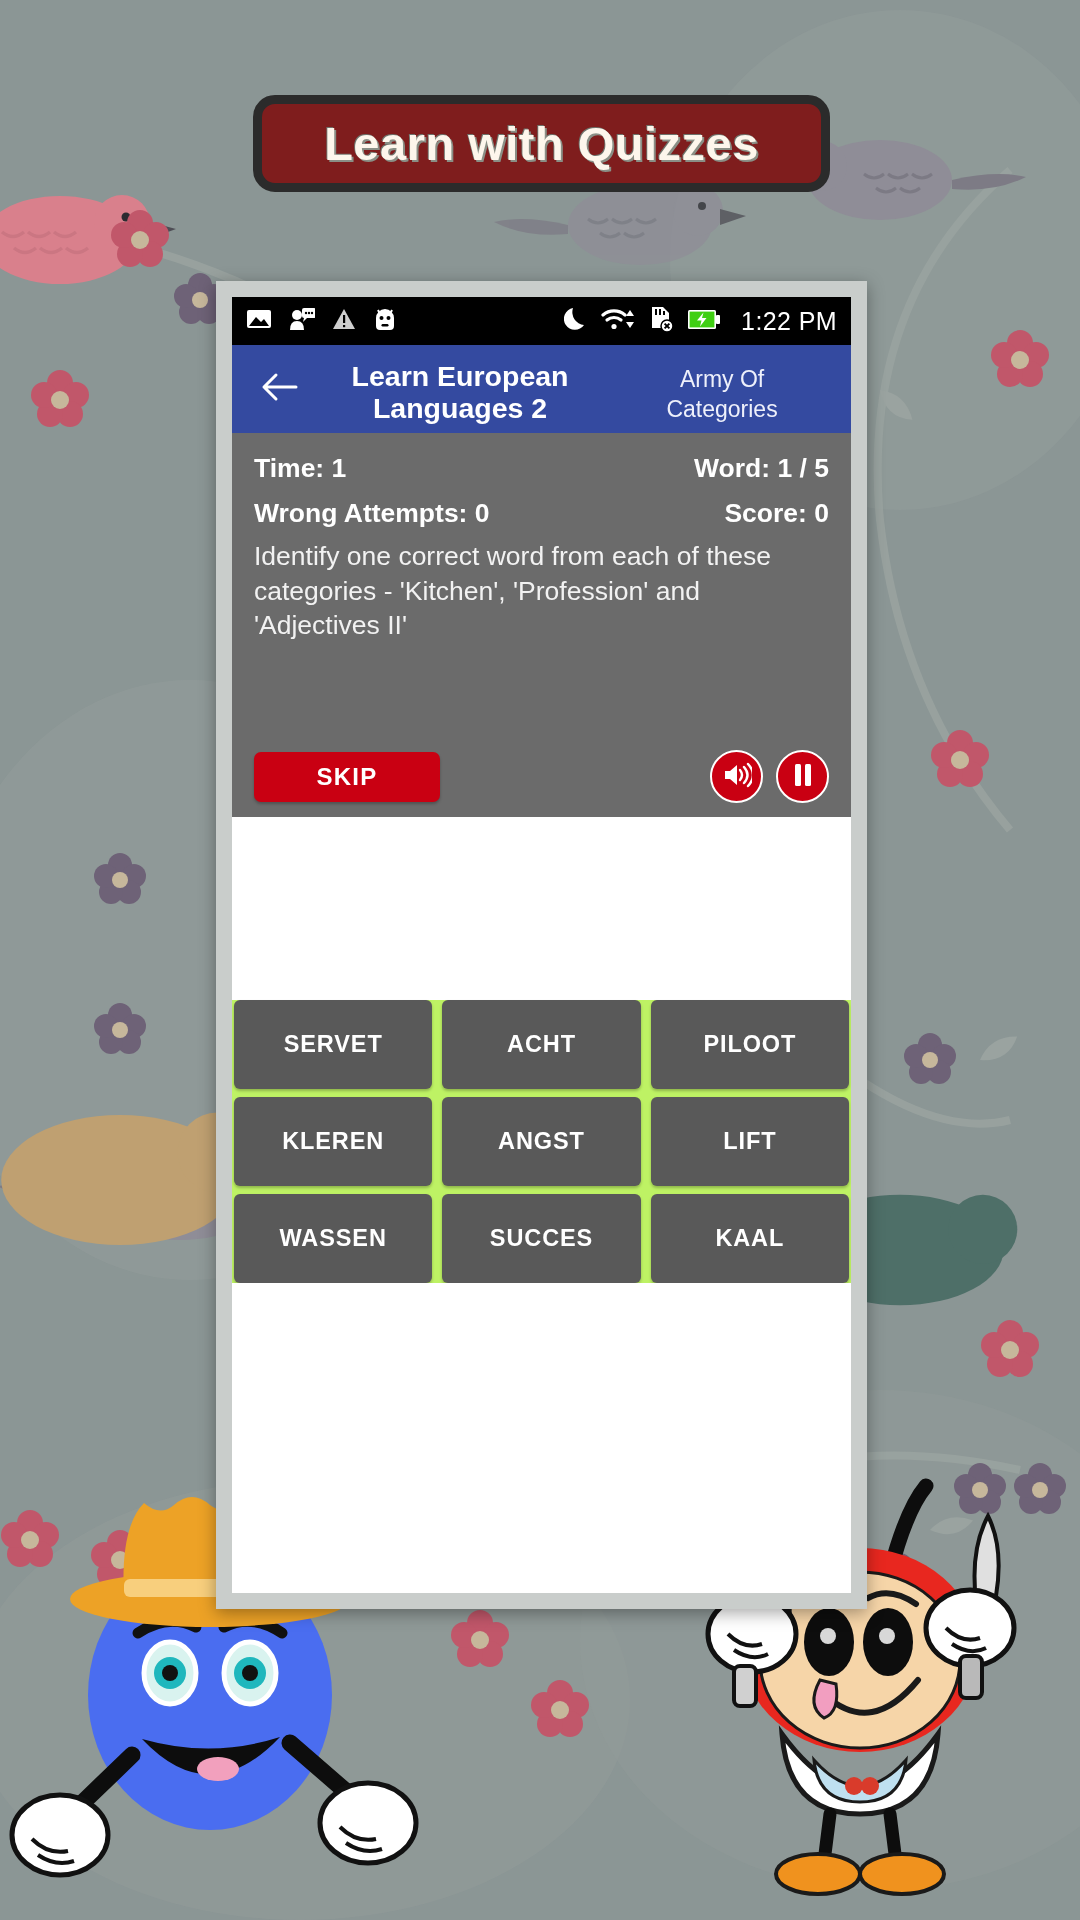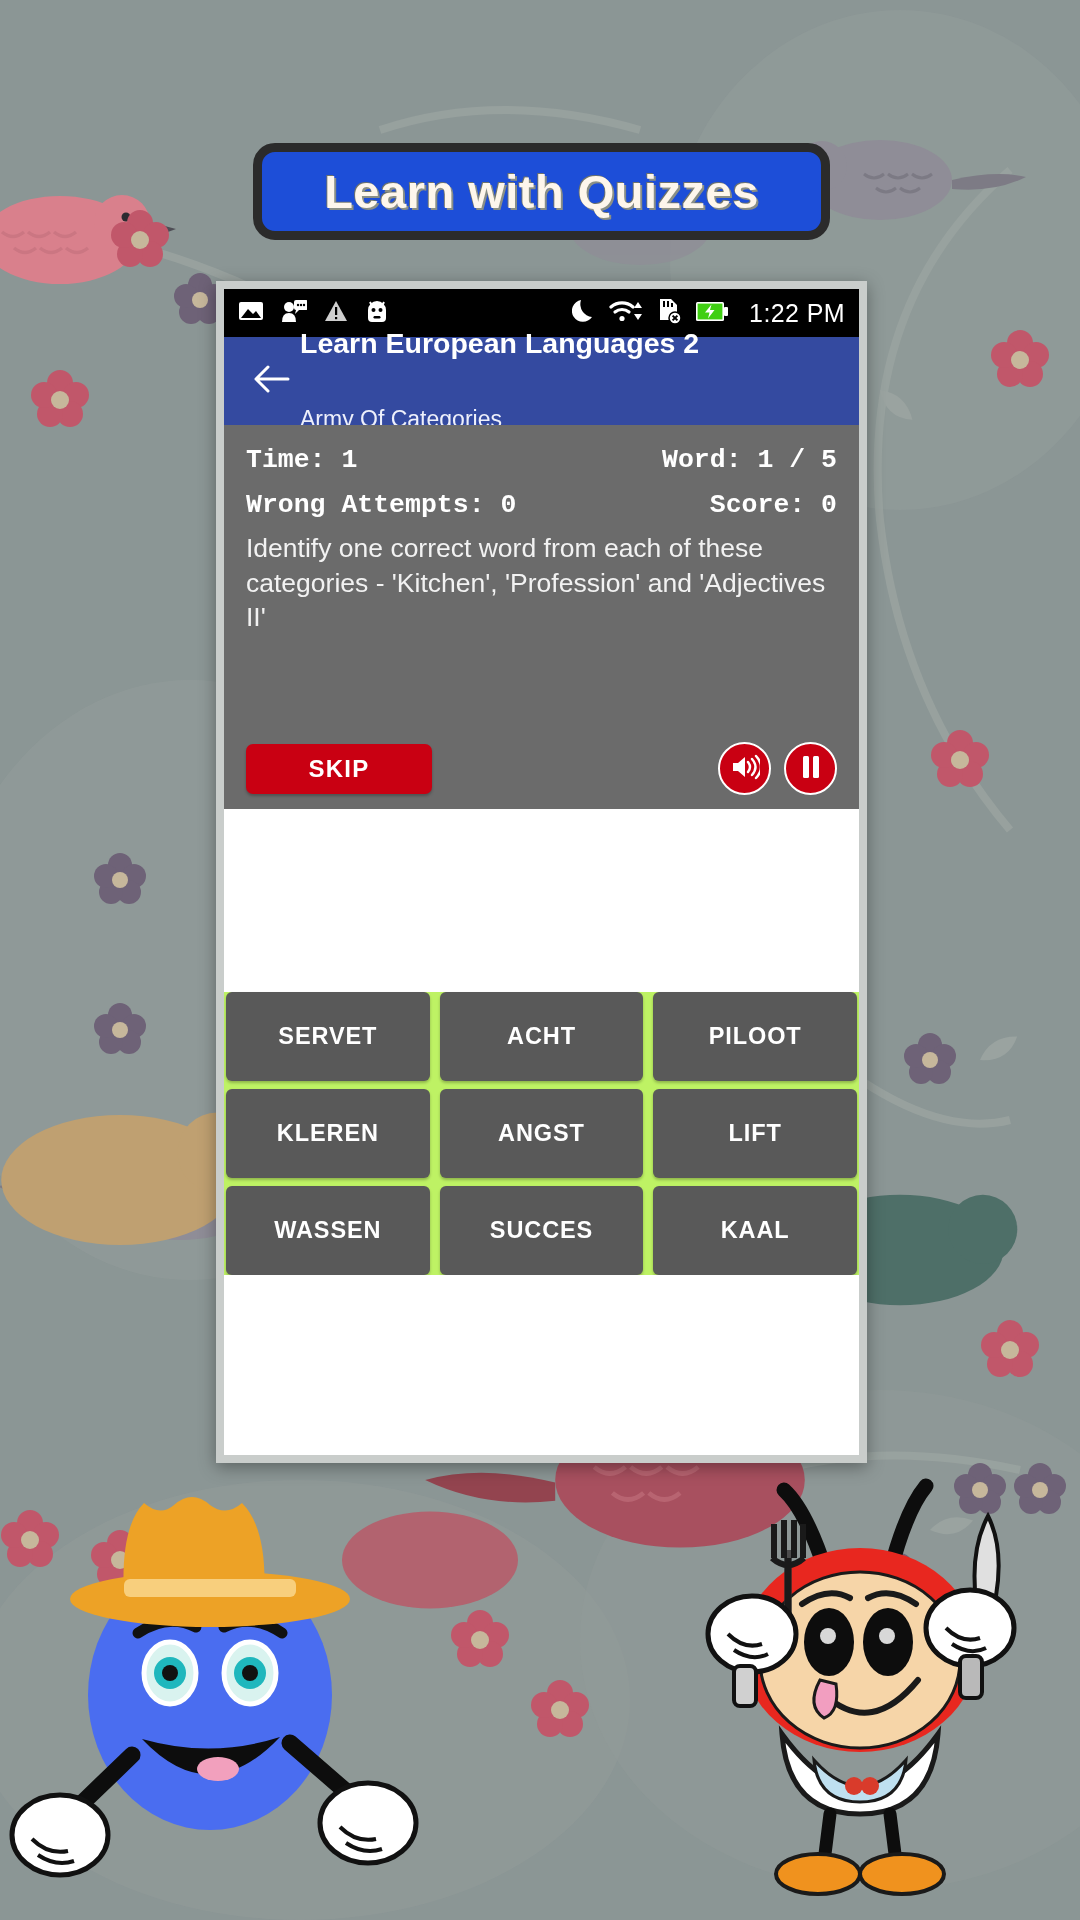--- a/index.html
+++ b/index.html
@@ -12,43 +12,42 @@
 
   
   #wallpaper { position: absolute; inset: 0; z-index: 0; }
   #wallpaper svg { display: block; width: 1080px; height: 1920px; }
 
   
   .banner {
     position: absolute;
     left: 253px; top: 95px;
     width: 577px; height: 97px;
-    background: #1d4ed8;
+    background: #7f1d1d;
     border: 9px solid #2b2b2b;
     border-radius: 22px;
     display: flex; align-items: center; justify-content: center;
     z-index: 5;
-    margin-top: 48px;
   }
   .banner-text {
     font-size: 47px;
     font-weight: 700;
     color: #fdf6ec;
     letter-spacing: .5px;
     text-shadow: 2px 2px 0 #8a8f86, -1px -1px 0 #6e736c;
     white-space: nowrap;
   }
 
   
   .phone {
     position: absolute;
     left: 216px; top: 281px;
-    width: 651px; height: 1182px;
+    width: 651px; height: 1328px;
     background: #c9cdcb;
-    padding: 8px;
+    padding: 16px;
     box-shadow: 0 4px 16px rgba(0,0,0,.35);
     z-index: 6;
     display: flex; flex-direction: column;
   }
   .screen {
     flex: 1;
     display: flex; flex-direction: column;
     background: #fff;
     overflow: hidden;
   }
@@ -75,37 +74,37 @@
     display: flex; align-items: center;
     padding: 0 12px 0 20px;
   }
   .back-btn {
     width: 56px; height: 56px;
     display: flex; align-items: center; justify-content: center;
     flex: 0 0 auto;
   }
   .appbar-titles {
     flex: 1; text-align: center;
-    display: flex; flex-direction: column;
-    align-items: flex-start; justify-content: center;
+    display: flex; flex-direction: row;
+    align-items: flex-end; justify-content: center;
     padding-right: 40px;
     gap: 33px;
   }
   .app-title { color: #fff; font-size: 28.5px; font-weight: 700; line-height: 1.12; }
   .app-sub   { color: #eef0fb; font-size: 23px; font-weight: 400; line-height: 1.3; margin-top: 12px; }
 
   
   .infocard {
     background: #6b6b6b;
     flex: 0 0 auto;
     padding: 18px 22px 14px 22px;
     display: flex; flex-direction: column;
     height: 384px;
   }
-  .stat-row { display: flex; justify-content: space-between; align-items: baseline; font-family: Liberation Mono, monospace; }
+  .stat-row { display: flex; justify-content: space-between; align-items: baseline; }
   .stat { color: #fff; font-size: 26.5px; font-weight: 700; line-height: 1.32; white-space: nowrap; }
   .stat-row + .stat-row { margin-top: 10px; }
   .prompt {
     color: #f2f2f2;
     font-size: 26.5px;
     font-weight: 400;
     line-height: 1.31;
     margin-top: 8px;
   }
   .card-actions {

